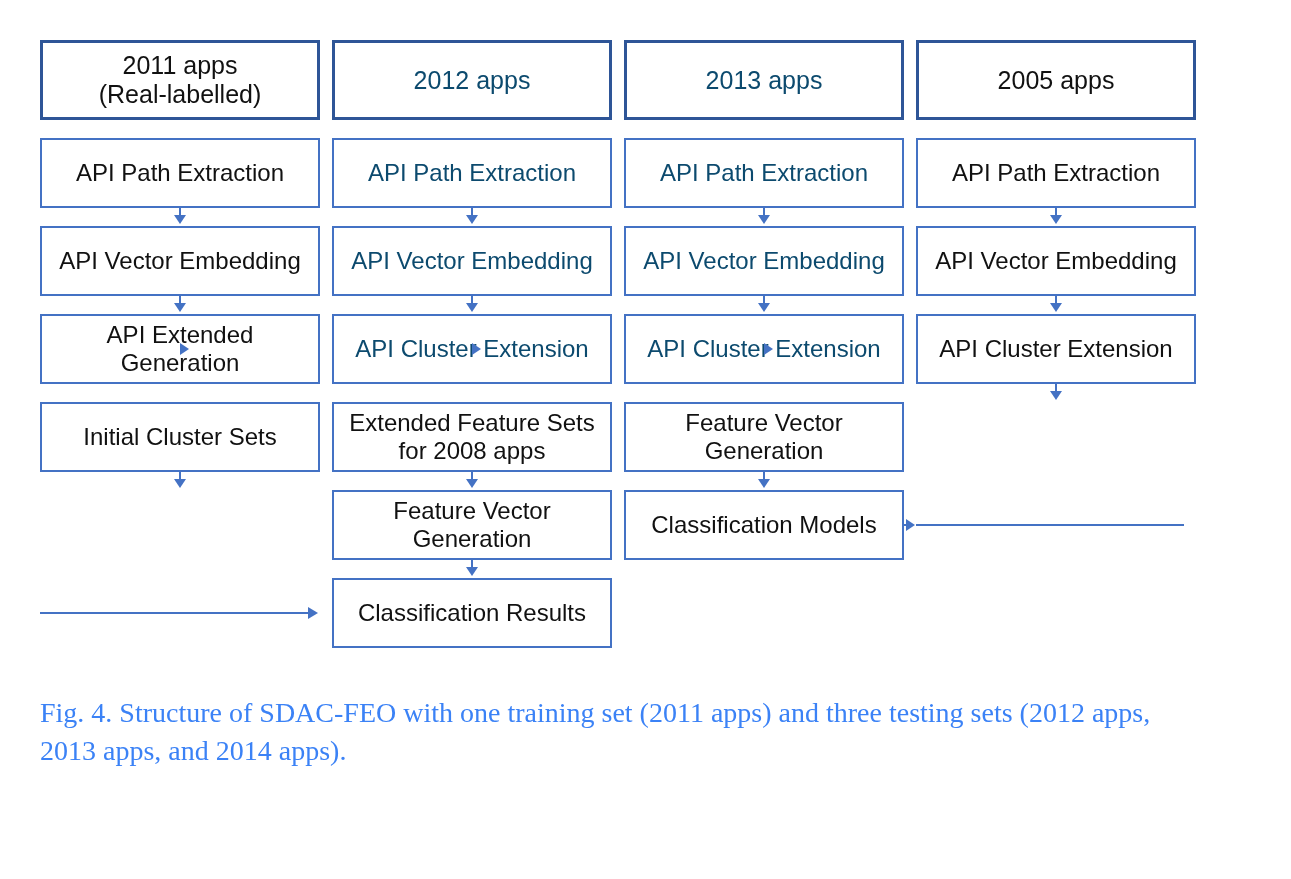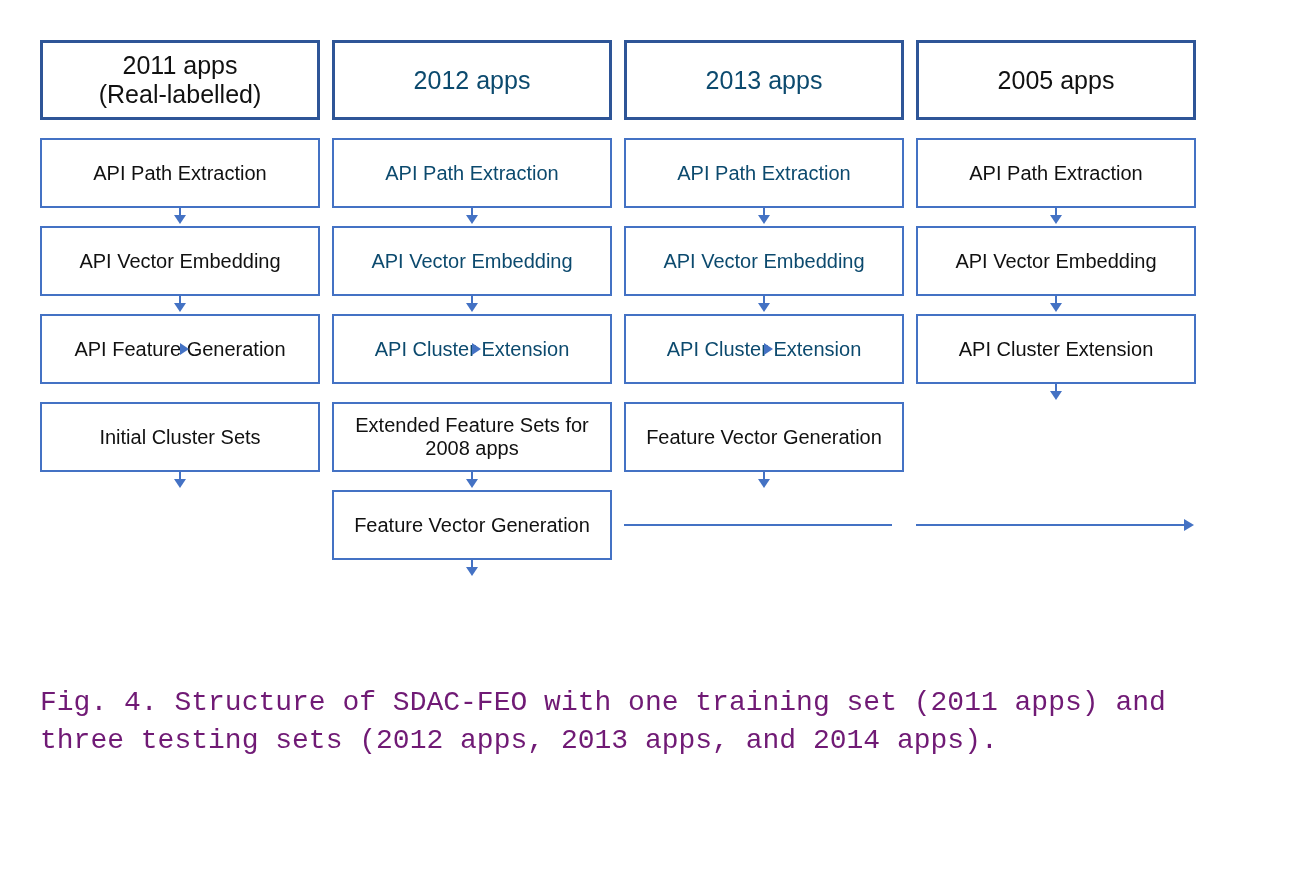--- a/index.html
+++ b/index.html
@@ -17,21 +17,21 @@
     row-gap: 18px;
     position: relative;
     width: max-content;
   }
   .box {
     border: 2px solid #4472C4;
     display: flex;
     align-items: center;
     justify-content: center;
     text-align: center;
-    font-size: 20px;
+    font-size: 24px;
     line-height: 1.15;
     padding: 4px 6px;
     box-sizing: border-box;
     background: #fff;
     position: relative;
   }
   .header-box {
     border: 3px solid #2E5597;
     font-size: 25px;
   }
@@ -102,26 +102,26 @@
     right: 2px;
     top: 50%;
     width: 0;
     height: 0;
     border-top: 6px solid transparent;
     border-bottom: 6px solid transparent;
     border-left: 10px solid #4472C4;
     transform: translateY(-50%);
   }
   .caption {
-    margin-top: 36px;
+    margin-top: 46px;
     font-size: 28px;
-    font-family: Liberation Mono, monospace;
+    font-family: Liberation Serif, serif;
     max-width: 1160px;
     line-height: 1.35;
-    color: #701a75;
+    color: #3b82f6;
   }
 </style>
 </head>
 <body>
 
 <div class="diagram">
 
   <div class="box header-box dark">2011 apps<br>(Real-labelled)</div>
   <div class="box header-box faded">2012 apps</div>
   <div class="box header-box faded">2013 apps</div>
@@ -130,36 +130,38 @@
   <div class="box dark v-arrow">API Path Extraction</div>
   <div class="box faded v-arrow">API Path Extraction</div>
   <div class="box faded v-arrow">API Path Extraction</div>
   <div class="box dark v-arrow">API Path Extraction</div>
 
   <div class="box dark v-arrow">API Vector Embedding</div>
   <div class="box faded v-arrow">API Vector Embedding</div>
   <div class="box faded v-arrow">API Vector Embedding</div>
   <div class="box dark v-arrow">API Vector Embedding</div>
 
-  <div class="box dark v-arrow h-arrow-right">API Feature Generation</div>
+  <div class="box dark v-arrow h-arrow-right">API Extended Generation</div>
   <div class="box faded v-arrow h-arrow-right">API Cluster Extension</div>
   <div class="box faded v-arrow h-arrow-right">API Cluster Extension</div>
   <div class="box dark v-arrow">API Cluster Extension</div>
 
   <div class="box dark v-arrow">Initial Cluster Sets</div>
   <div class="box dark v-arrow">Extended Feature Sets for 2008 apps</div>
 
   <div class="box dark v-arrow">Feature Vector Generation</div>
   <div class="empty"></div>
   <div class="empty"></div>
   <div class="box dark v-arrow">Feature Vector Generation</div>
 
+  <div class="box dark h-arrow-right">Classification Models</div>
   <div class="empty long-h-line">
       <div class="line"></div>
     </div>
   <div class="empty long-h-line">
       <div class="line"></div>
       <div class="head"></div>
     </div>
+  <div class="box dark">Classification Results</div>
 
 </div>
 
 <div class="caption">Fig. 4. Structure of SDAC-FEO with one training set (2011 apps) and three testing sets (2012 apps, 2013 apps, and 2014 apps).</div>
 
 </body></html>

